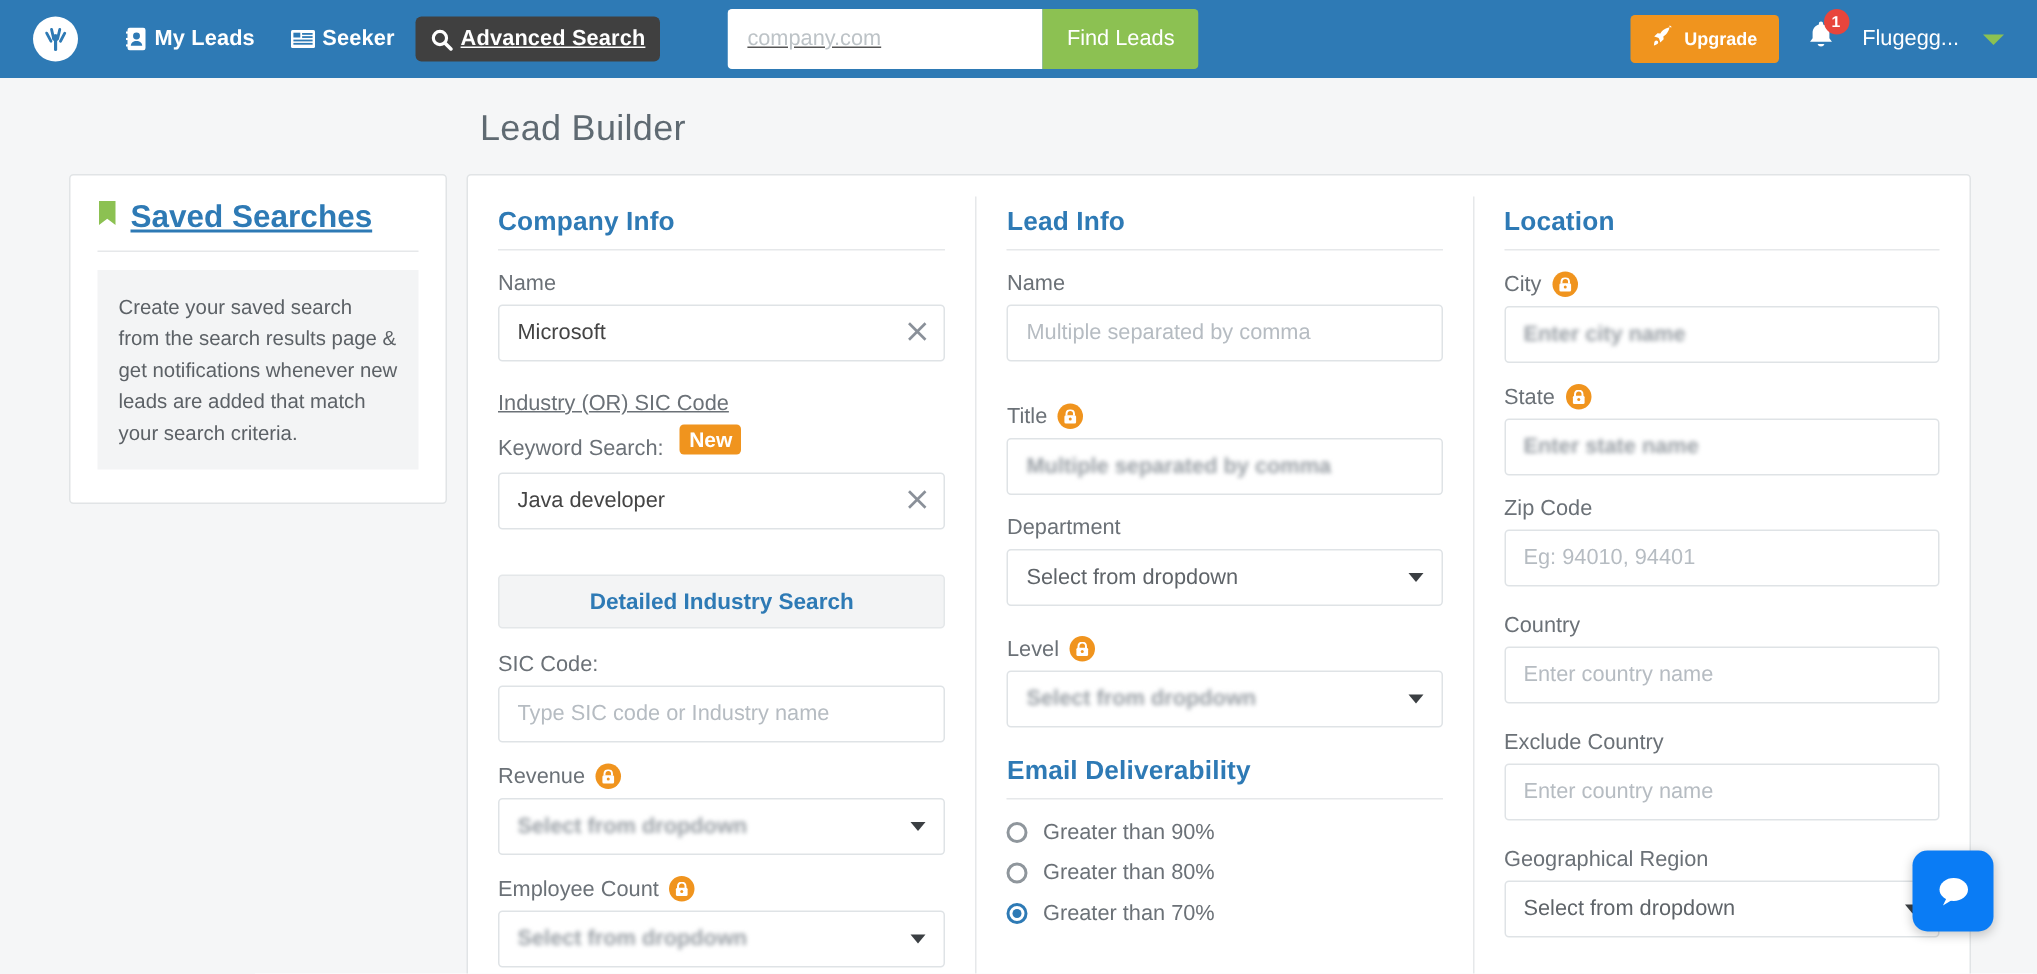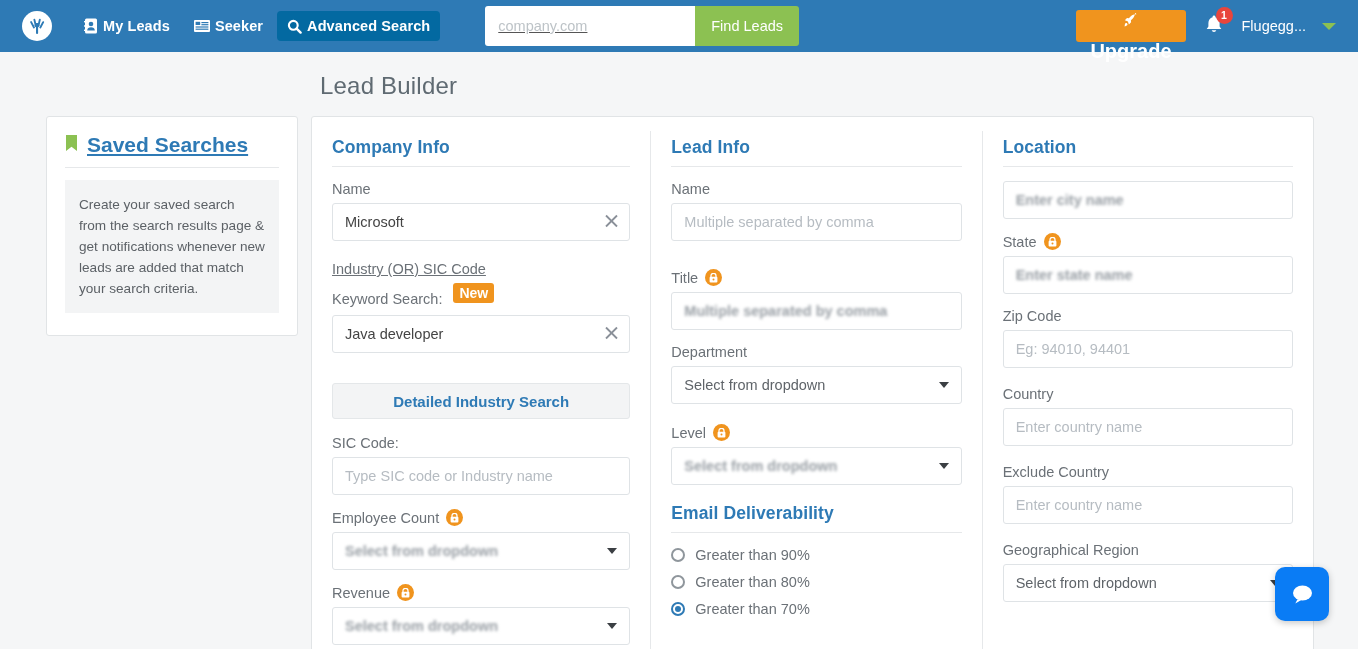--- a/index.html
+++ b/index.html
@@ -30,21 +30,21 @@
     flex: 0 0 auto;
   }
   .nav-links { display:flex; align-items:flex-start; gap: 4px; }
   .nav-item {
     display:flex; align-items:center; gap:5px;
     color:#ffffff; font-size:14.5px; font-weight:600;
     padding: 7px 10px; border-radius: 4px;
     white-space: nowrap; cursor:pointer;
     letter-spacing: .1px;
   }
-  .nav-item.active { background:#0369a1; }
+  .nav-item.active { background:#404040;text-decoration:underline; }
   .nav-icon { display:inline-flex; align-items:center; }
 
   .searchwrap {
     display:flex; margin-left: 45px; height: 40px;
     border-radius: 3px; overflow:hidden;
     flex: 0 0 auto;
   }
   .searchwrap input {
     width: 210px; border: none; outline: none;
     font-size: 14.5px; padding: 0 13px;
@@ -60,24 +60,23 @@
     cursor:pointer; font-family:"Liberation Sans", sans-serif;
     white-space:nowrap;
   }
 
   .nav-right {
     margin-left: auto; display:flex; align-items:center; gap: 16px;
     padding-right: 6px;
   }
   .upgrade-btn {
     background:#f0941e; color:#fff; border:none; border-radius:3px;
-    height: 32px; padding: 0 14px; font-size:20px; font-weight:700;
+    height: 32px; padding: 0 14px; font-size:12px; font-weight:700;
     display:flex; align-items:center; gap:7px; cursor:pointer;
     font-family:"Liberation Sans", sans-serif;
-    flex-direction:column;
   }
   .bell-wrap { position:relative; cursor:pointer; padding: 2px; }
   .bell-badge {
     position:absolute; top:-5px; right:-7px;
     background:#e8453c; color:#fff; border-radius:50%;
     width:17px; height:17px; font-size:10.5px; font-weight:700;
     display:flex; align-items:center; justify-content:center;
   }
   .user-name { color:#fff; font-size:14.5px; cursor:pointer; white-space:nowrap;}
   .caret-down {
@@ -330,55 +329,55 @@
 
       <button class="dis-btn">Detailed Industry Search</button>
 
       <div class="fld">
         <div class="lbl">SIC Code:</div>
         <input class="txt" placeholder="Type SIC code or Industry name" style="">
       </div>
 
       <div class="fld">
         <div class="lbl">
+          <span>Revenue</span>
+          <span class="lock">
+            <svg width="9" height="10" viewBox="0 0 9 10">
+                <path d="M2 4V2.8a2.5 2.5 0 015 0V4" fill="none" stroke="#fff" stroke-width="1.3"></path>
+                <rect x=".6" y="3.8" width="7.8" height="5.6" rx="1" fill="#fff"></rect>
+                <circle cx="4.5" cy="6.4" r="1" fill="#f0941e"></circle>
+              </svg>
+          </span>
+        </div>
+        <div class="inputwrap">
+          <div class="sel">
+            <span class="blurred">Select from dropdown</span>
+          </div>
+          <span class="caret-input"></span>
+        </div>
+      </div>
+
+      <div class="fld">
+        <div class="lbl">
           <span>Employee Count</span>
           <span class="lock">
             <svg width="9" height="10" viewBox="0 0 9 10">
                 <path d="M2 4V2.8a2.5 2.5 0 015 0V4" fill="none" stroke="#fff" stroke-width="1.3"></path>
                 <rect x=".6" y="3.8" width="7.8" height="5.6" rx="1" fill="#fff"></rect>
                 <circle cx="4.5" cy="6.4" r="1" fill="#f0941e"></circle>
               </svg>
           </span>
         </div>
         <div class="inputwrap">
           <div class="sel">
             <span class="blurred">Select from dropdown</span>
           </div>
           <span class="caret-input"></span>
         </div>
       </div>
-
-      <div class="fld">
-        <div class="lbl">
-          <span>Revenue</span>
-          <span class="lock">
-            <svg width="9" height="10" viewBox="0 0 9 10">
-                <path d="M2 4V2.8a2.5 2.5 0 015 0V4" fill="none" stroke="#fff" stroke-width="1.3"></path>
-                <rect x=".6" y="3.8" width="7.8" height="5.6" rx="1" fill="#fff"></rect>
-                <circle cx="4.5" cy="6.4" r="1" fill="#f0941e"></circle>
-              </svg>
-          </span>
-        </div>
-        <div class="inputwrap">
-          <div class="sel">
-            <span class="blurred">Select from dropdown</span>
-          </div>
-          <span class="caret-input"></span>
-        </div>
-      </div>
     </div>
 
     <div class="col col-lead">
       <div class="sec-title">Lead Info</div>
 
       <div class="fld">
         <div class="lbl">Name</div>
         <input class="txt" placeholder="Multiple separated by comma" style="">
       </div>
 
@@ -442,20 +441,30 @@
           <span class="radio on"></span>
           <span class="radio-lbl">Greater than 70%</span>
         </div>
       </div>
     </div>
 
     <div class="col col-location">
       <div class="sec-title">Location</div>
 
       <div class="fld">
+        <div class="lbl">
+          <span>City</span>
+          <span class="lock">
+            <svg width="9" height="10" viewBox="0 0 9 10">
+                <path d="M2 4V2.8a2.5 2.5 0 015 0V4" fill="none" stroke="#fff" stroke-width="1.3"></path>
+                <rect x=".6" y="3.8" width="7.8" height="5.6" rx="1" fill="#fff"></rect>
+                <circle cx="4.5" cy="6.4" r="1" fill="#f0941e"></circle>
+              </svg>
+          </span>
+        </div>
         <div class="sel">
           <span class="blurred">Enter city name</span>
         </div>
       </div>
 
       <div class="fld">
         <div class="lbl">
           <span>State</span>
           <span class="lock">
             <svg width="9" height="10" viewBox="0 0 9 10">

